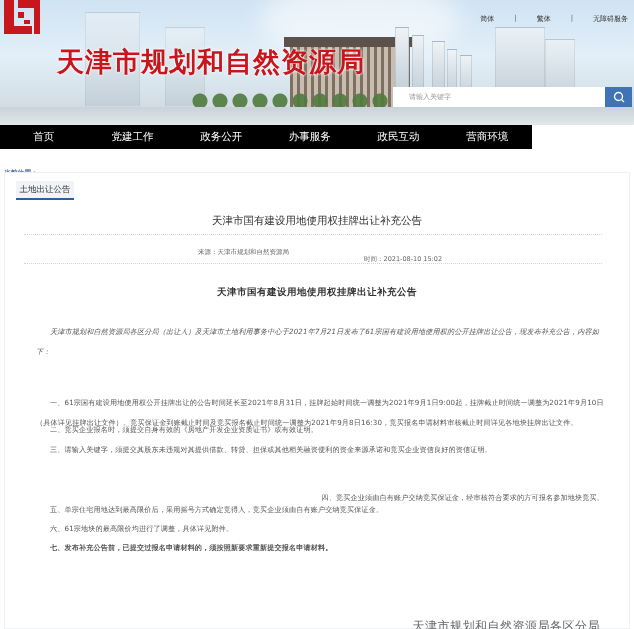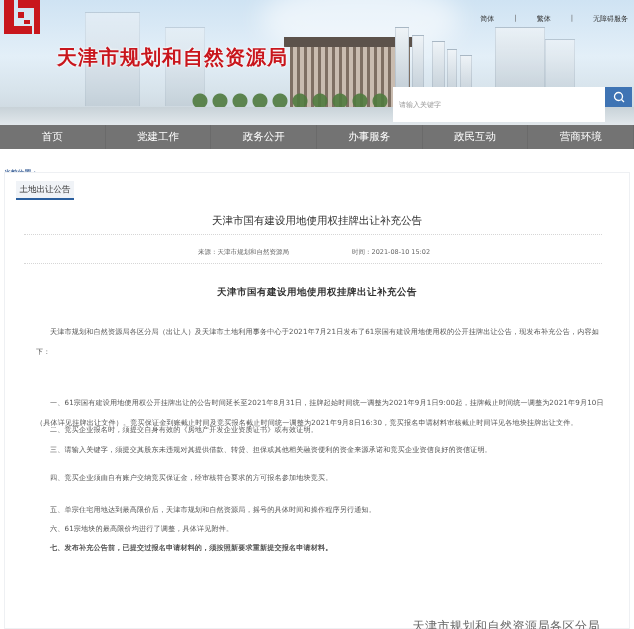--- a/index.html
+++ b/index.html
@@ -25,67 +25,67 @@
   .bld.b9 { left: 545px; width: 30px; height: 68px; opacity: .7; }
   .main-bld { position: absolute; left: 290px; bottom: 18px; width: 120px; height: 62px; background: repeating-linear-gradient(90deg,#7e6f63 0 3px,#c9bcb0 3px 7px); }
   .main-bld::before { content: ""; position: absolute; left: -6px; top: -8px; width: 132px; height: 10px; background: #5c524b; }
   .trees { position: absolute; left: 190px; bottom: 14px; width: 200px; height: 20px; background: radial-gradient(circle at 10px 10px,#4f7a3e 7px,transparent 8px) 0 0/20px 20px repeat-x; opacity: .9; }
   .river { position: absolute; left: 0; bottom: 0; width: 634px; height: 18px; background: linear-gradient(180deg,#c8d2d8,#e2e8ec); }
 
   .logo { position: absolute; left: 4px; top: 0; width: 36px; height: 34px; }
   .site-title {
     position: absolute; left: 57px; top: 44px;
     font-family: Liberation Sans, sans-serif;
-    font-size: 20px; font-weight: bold; color: #c8161d; letter-spacing: 1px;
+    font-size: 27px; font-weight: bold; color: #c8161d; letter-spacing: 1px;
     text-shadow: 0 0 2px #fff, 0 0 3px #fff;
   }
   .site-subtitle {
     position: absolute; left: 57px; top: 76px;
     font-family: "Liberation Serif", "DejaVu Serif", serif;
     font-size: 9.5px; font-weight: bold; color: #c8161d; letter-spacing: 0.2px;
     text-shadow: 0 0 2px #fff;
   }
   .top-links { position: absolute; right: 6px; top: 14px; font-size: 7px; color: #333; display: flex; gap: 20px; }
   .top-links .sep { color: #666; }
 
   .search { position: absolute; left: 393px; top: 87px; width: 239px; height: 20px; display: flex; }
-  .search-input { flex: 1; height: 35px; border: none; background: #fff; font-size: 7px; padding-left: 6px; color: #999; outline: none; font-family: "DejaVu Sans", sans-serif; }
+  .search-input { flex: 1; height: 20px; border: none; background: #fff; font-size: 7px; padding-left: 16px; color: #999; outline: none; font-family: "DejaVu Sans", sans-serif; }
   .search-input::placeholder { color: #999; }
   .search-btn { width: 27px; height: 20px; background: #3f74b4; display: flex; align-items: center; justify-content: center; cursor: pointer; }
 
   
-  .nav { position: absolute; left: 0; top: 125px; width: 634px; height: 24px; background: #737373; display: flex; }
+  .nav { position: absolute; left: 0; top: 125px; width: 532px; height: 24px; background: #000000; display: flex; }
   .nav-item { flex: 1; display: flex; align-items: center; justify-content: center; color: #fff; font-size: 10.5px; cursor: pointer; border-right: 1px solid rgba(0,0,0,0.08); }
   .nav-item.active { background: #4a84c4; }
 
   
   .breadcrumb { position: absolute; left: 4px; top: 158px; font-size: 6.8px; color: #666; display: flex; gap: 2px; align-items: center; font-weight: bold; }
   .breadcrumb .lbl { color: #4a6da0; }
   .breadcrumb a { color: #5a7bb0; text-decoration: none; margin-top: 20px; }
 
   
   .content { position: absolute; left: 4px; top: 172px; width: 626px; height: 457px; background: #fff; border: 1px solid #eef0f3; }
   .tab { position: absolute; left: 11px; top: 8px; width: 58px; height: 19px; background: #f0f3f7; font-size: 8.5px; color: #333; display: flex; align-items: center; justify-content: center; border-bottom: 2px solid #2b5f9e; }
 
   .art-title { position: absolute; left: 0; top: 214px; width: 634px; text-align: center; font-size: 10.5px; color: #333; }
   .dot-line { position: absolute; left: 24px; width: 578px; height: 0; border-top: 1px dotted #d6d6d6; }
   .dot-line.l1 { top: 234px; }
   .dot-line.l2 { top: 263px; }
   .meta { position: absolute; top: 248px; font-size: 6.5px; color: #666; }
   .meta.src { left: 198px; }
-  .meta.time { left: 352px; }
+  .meta.time { left: 364px; margin-top: 7px; }
 
   .body-title { position: absolute; left: 0; top: 286px; width: 634px; text-align: center; font-family: "DejaVu Serif", serif; font-weight: bold; font-size: 9.5px; color: #333; letter-spacing: 0.5px; }
 
   .para { position: absolute; left: 36px; width: 568px; font-size: 7.1px; color: #555; line-height: 19.5px; text-indent: 14px; letter-spacing: 0.15px; }
-  .p0 { top: 322px; }
+  .p0 { top: 322px; font-style: italic; }
   .p1 { top: 361px; margin-top: 32px; }
   .p2 { top: 420px; }
   .p3 { top: 440px; }
-  .p4 { top: 468px; }
+  .p4 { top: 488px; text-align: right; }
   .p5 { top: 500px; }
   .p6 { top: 519px; }
   .p7 { top: 538px; font-weight: bold; }
   .signature { position: absolute; right: 34px; top: 618px; font-size: 12px; color: #666; letter-spacing: 0.5px; }
 </style>
 </head>
 <body>
 
 <div class="header">
   <div class="sky-glow"></div>
@@ -157,17 +157,17 @@
 <div class="meta time">时间：2021-08-10 15:02</div>
 <div class="dot-line l2"></div>
 
 <div class="body-title">天津市国有建设用地使用权挂牌出让补充公告</div>
 
 <p class="para p0">天津市规划和自然资源局各区分局（出让人）及天津市土地利用事务中心于2021年7月21日发布了61宗国有建设用地使用权的公开挂牌出让公告，现发布补充公告，内容如下：</p>
 <p class="para p1">一、61宗国有建设用地使用权公开挂牌出让的公告时间延长至2021年8月31日，挂牌起始时间统一调整为2021年9月1日9:00起，挂牌截止时间统一调整为2021年9月10日（具体详见挂牌出让文件）。竞买保证金到账截止时间及竞买报名截止时间统一调整为2021年9月8日16:30，竞买报名申请材料审核截止时间详见各地块挂牌出让文件。</p>
 <p class="para p2">二、竞买企业报名时，须提交自身有效的《房地产开发企业资质证书》或有效证明。</p>
 <p class="para p3">三、请输入关键字，须提交其股东未违规对其提供借款、转贷、担保或其他相关融资便利的资金来源承诺和竞买企业资信良好的资信证明。</p>
 <p class="para p4">四、竞买企业须由自有账户交纳竞买保证金，经审核符合要求的方可报名参加地块竞买。</p>
-<p class="para p5">五、单宗住宅用地达到最高限价后，天津市规划和自然资源局，摇号的具体时间和操作程序另行通知。</p>
+<p class="para p5">五、单宗住宅用地达到最高限价后，采用摇号方式确定竞得人，竞买企业须由自有账户交纳竞买保证金。</p>
 <p class="para p6">六、61宗地块的最高限价均进行了调整，具体详见附件。</p>
 <p class="para p7">七、发布补充公告前，已提交过报名申请材料的，须按照新要求重新提交报名申请材料。</p>
 
 <div class="signature">天津市规划和自然资源局各区分局</div>
 
 </body></html>

